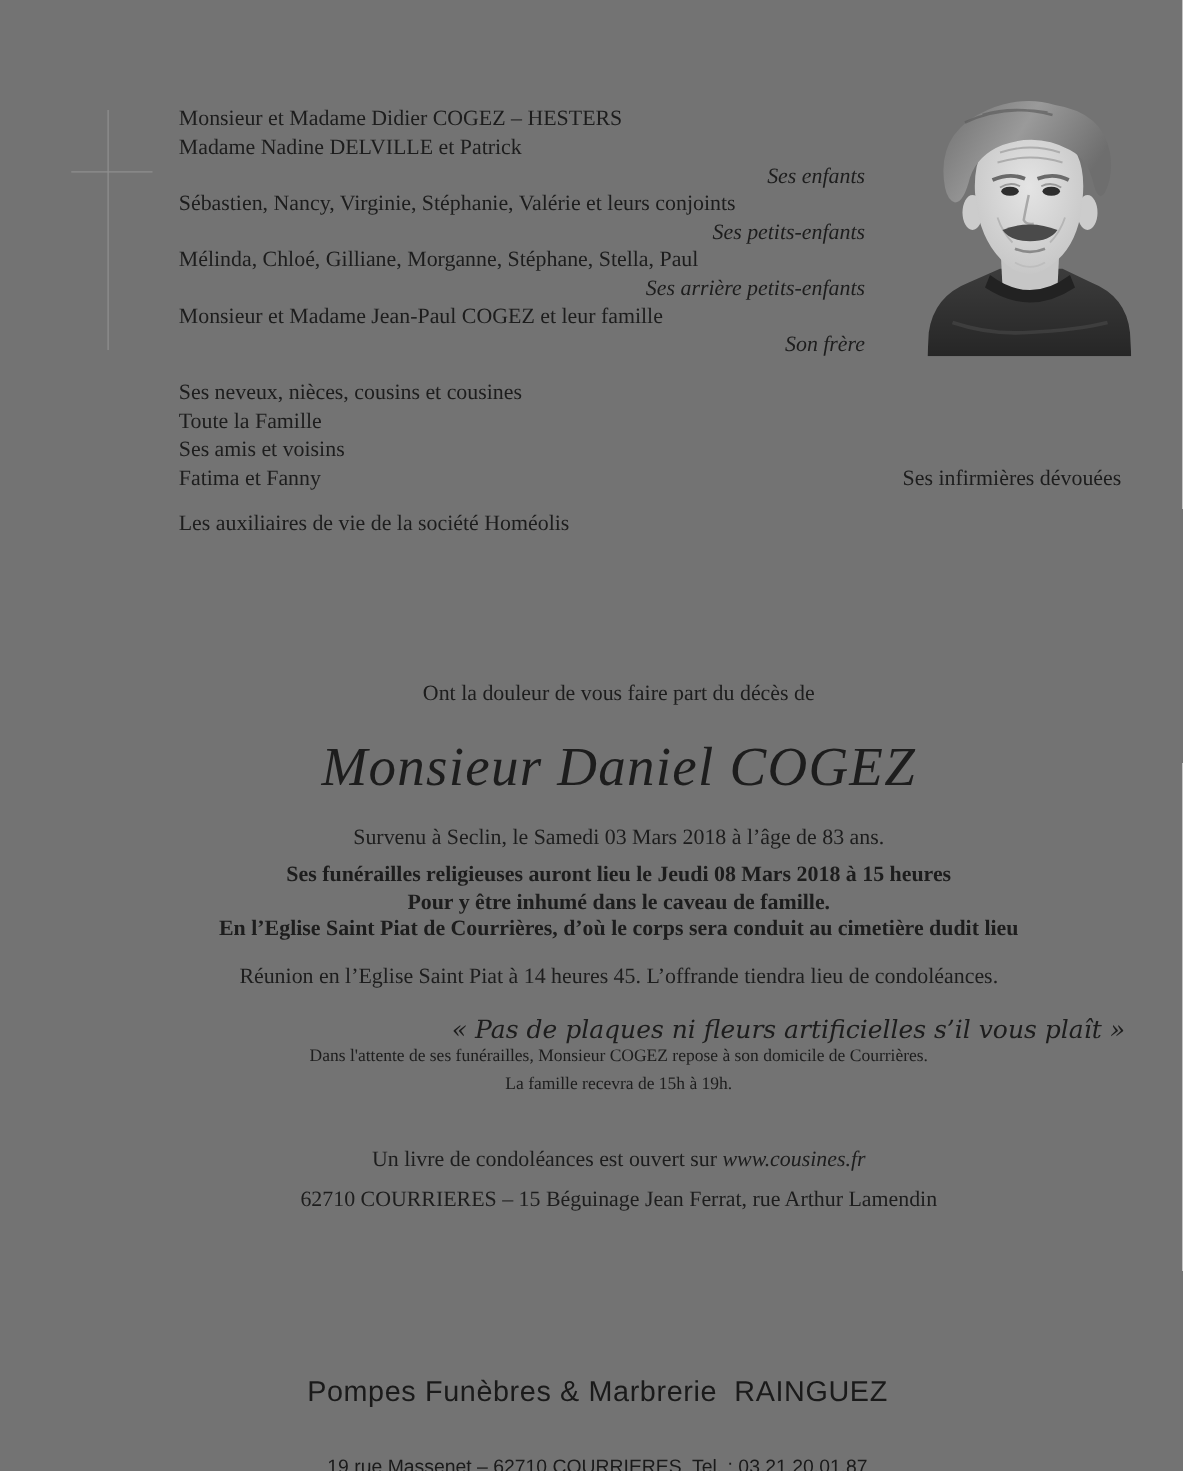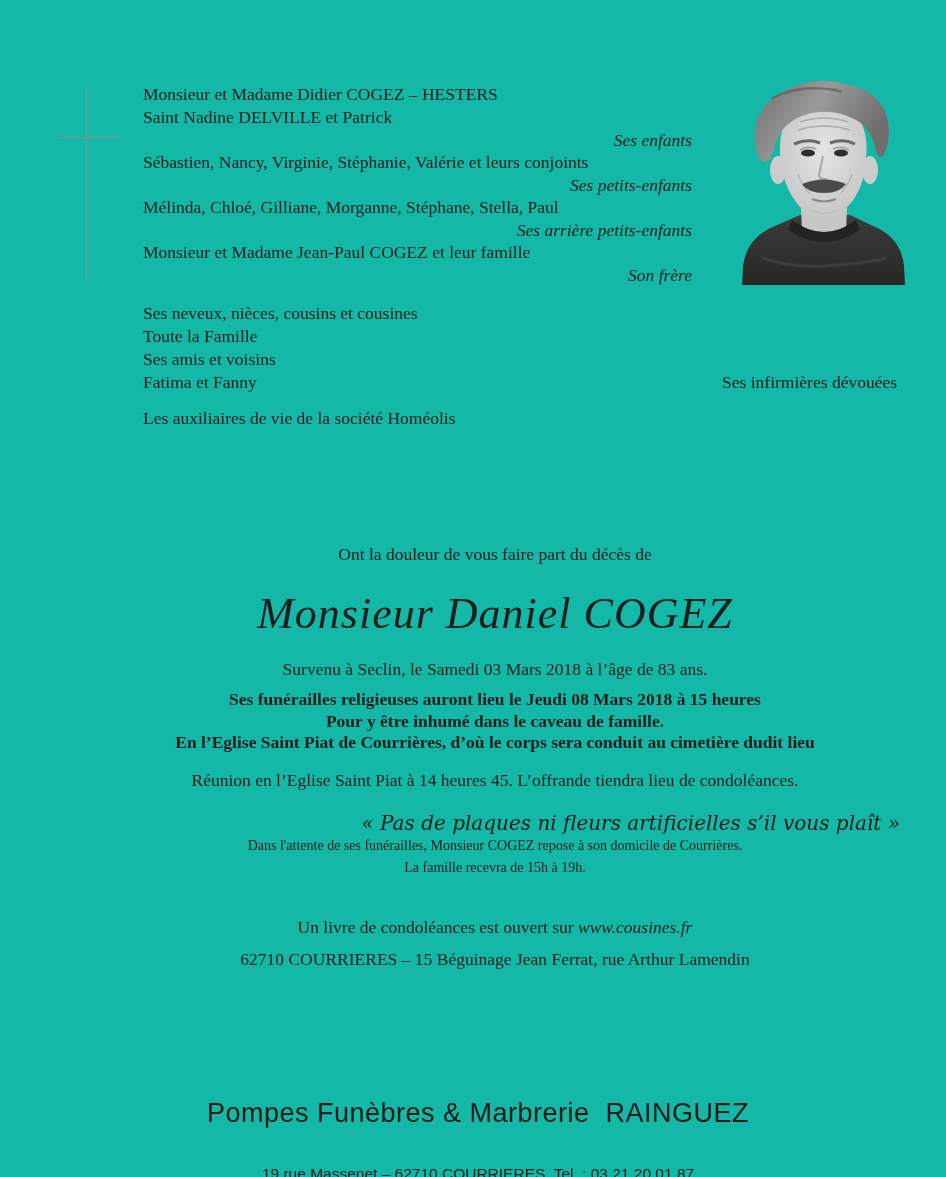--- a/index.html
+++ b/index.html
@@ -1,19 +1,19 @@
 <!DOCTYPE html>
 <html lang="fr"><head>
 <meta charset="utf-8">
 <style>
   html,body{margin:0;padding:0;background:#ffffff;}
   .page{
     position:relative;
     width:946px;height:1177px;
-    background:#14b8a6;
+    background:#737373;
     color:#1d1d1d;
     font-family:"Liberation Serif", serif;
     overflow:hidden;
   }
   
   .cross-v{position:absolute;left:86px;top:88px;width:1px;height:192px;background:#8f8f8f;}
   .cross-h{position:absolute;left:57px;top:137px;width:65px;height:1px;background:#8f8f8f;}
   
   .photo{position:absolute;left:742px;top:78px;width:163px;height:207px;}
   
@@ -47,21 +47,21 @@
   .condolence .url{font-style:italic;}
   .address{margin-top:9px;line-height:23px;}
   
   .footer{
     position:absolute;left:0;top:1064px;width:946px;
     box-sizing:border-box;padding-left:10px;
     text-align:center;color:#1a1a1a;
     font-family:"Liberation Sans", sans-serif;
     white-space:pre-wrap;
   }
-  .company{font-size:27px;line-height:26px;letter-spacing:0.5px;}
+  .company{font-size:23px;line-height:26px;letter-spacing:0.5px;}
   .f-line{font-size:15.5px;line-height:17px;margin-top:3px;}
 </style>
 </head>
 <body>
 
 <div class="page">
 
   <div>
     <div class="cross-v"></div>
     <div class="cross-h"></div>
@@ -115,21 +115,21 @@
       <path d="M60,106 Q82,97 104,106 Q98,115 82,115 Q66,115 60,106 Z" fill="#4a4a4a"></path>
 
       <path d="M70,121 q12,5 24,0" stroke="#8a8a8a" stroke-width="2" fill="none"></path>
 
       <path d="M70,132 q12,7 24,0" stroke="#bdbdbd" stroke-width="1.5" fill="none"></path>
     </svg>
   </div>
 
   <div class="family">
     <div class="fline">Monsieur et Madame Didier COGEZ – HESTERS</div>
-    <div class="fline">Saint Nadine DELVILLE et Patrick</div>
+    <div class="fline">Madame Nadine DELVILLE et Patrick</div>
     <div class="frole">Ses enfants</div>
 
     <div class="fline gap12">Sébastien, Nancy, Virginie, Stéphanie, Valérie et leurs conjoints</div>
     <div class="frole">Ses petits-enfants</div>
 
     <div class="fline gap12">Mélinda, Chloé, Gilliane, Morganne, Stéphane, Stella, Paul</div>
     <div class="frole">Ses arrière petits-enfants</div>
 
     <div class="fline gap12">Monsieur et Madame Jean-Paul COGEZ et leur famille</div>
     <div class="frole">Son frère</div>

